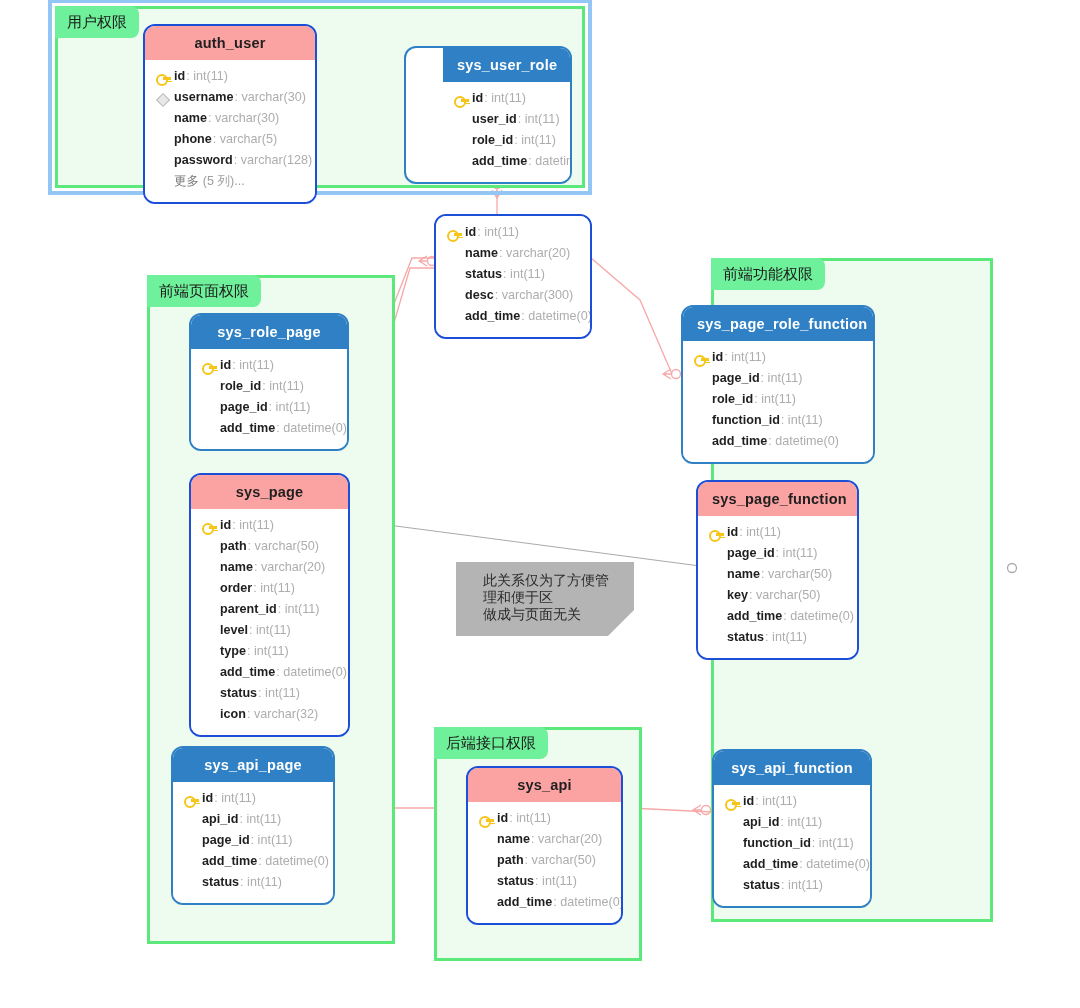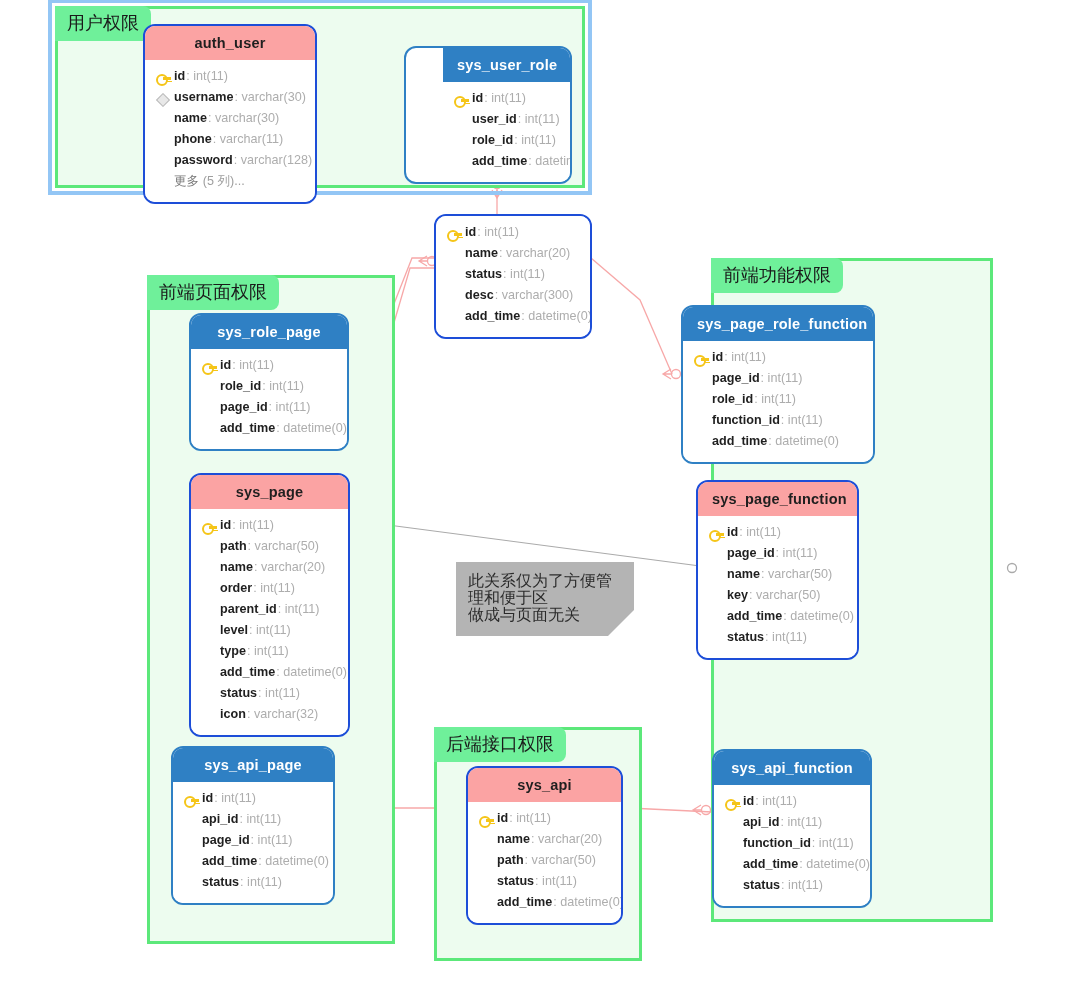--- a/index.html
+++ b/index.html
@@ -5,21 +5,21 @@
   html,body{margin:0;padding:0;background:#ffffff;}
   body{width:1080px;height:1008px;position:relative;overflow:hidden;
        font-family:"Liberation Sans","DejaVu Sans",sans-serif;}
 
   #canvas{position:absolute;inset:0;width:1080px;height:1008px;}
 
   
   .group{position:absolute;background:#edfcef;border:3px solid #5ce87a;box-sizing:border-box;}
   .group.selected{border-color:#5ce87a;outline:4px solid #93c6f5;outline-offset:3px;}
   .group-label{position:absolute;top:-3px;left:-3px;background:#6ff09a;color:#1a1a1a;
-       font-size:18px;line-height:1;padding:8px 12px 9px 12px;white-space:nowrap;
+       font-size:15px;line-height:1;padding:8px 12px 9px 12px;white-space:nowrap;
        border-radius:0 8px 8px 0;}
 
   
   .tbl{position:absolute;box-sizing:border-box;border-radius:12px;background:#ffffff;
        border:2px solid #1d4ed8;overflow:hidden;}
   .tbl.blue{border-color:#2f80c4;}
   .tbl .thead{font-weight:bold;font-size:14.5px;text-align:center;padding:9px 14px 9px 14px;
        color:#1f1f1f;background:#fba3a3;letter-spacing:.2px;}
   .tbl.blue .thead{background:#2f80c4;color:#ffffff;}
   .tbl .tbody{padding:6px 0 10px 0;background:#fff;}
@@ -31,22 +31,22 @@
   .ic.key::after{content:"";position:absolute;left:8px;top:7px;width:8px;height:3px;
        background:#f5c518;box-shadow:2px 3px 0 -1px #f5c518;}
   .ic.diamond::before{content:"";position:absolute;left:3px;top:4px;width:8px;height:8px;
        background:#e8e8e8;border:1.4px solid #b9b9b9;transform:rotate(45deg);}
   .cname{font-weight:bold;color:#1f1f1f;}
   .ctype{color:#adadad;font-weight:normal;margin-left:1px;}
   .more{color:#7a7a7a;font-weight:normal;}
   .more .cnt{color:#9e9e9e;}
 
   
-  .note{position:absolute;background:#b4b4b4;color:#2b2b2b;font-size:16px;
-        line-height:17px;padding:10px 14px 8px 12px;box-sizing:border-box;}
+  .note{position:absolute;background:#b4b4b4;color:#2b2b2b;font-size:14px;
+        line-height:17px;padding:10px 14px 8px 27px;box-sizing:border-box;}
   .note .fold{position:absolute;right:0;bottom:0;width:0;height:0;
         border-left:26px solid transparent;border-bottom:26px solid #ffffff;}
   .note p{margin:0;}
 </style>
 </head>
 <body>
 
 <svg id="canvas" viewBox="0 0 1080 1008" xmlns="http://www.w3.org/2000/svg">
   <defs>
     <g id="cf-r"></g>
@@ -130,21 +130,21 @@
         <span class="ctype">: varchar(30)</span>
       </div>
       <div class="row">
         <span class="ic"></span>
         <span class="cname">name</span>
         <span class="ctype">: varchar(30)</span>
       </div>
       <div class="row">
         <span class="ic"></span>
         <span class="cname">phone</span>
-        <span class="ctype">: varchar(11)</span>
+        <span class="ctype">: varchar(5)</span>
       </div>
       <div class="row">
         <span class="ic"></span>
         <span class="cname">password</span>
         <span class="ctype">: varchar(128)</span>
       </div>
       <div class="row">
         <span class="ic"></span>
         <span class="more">更多 <span class="cnt">(5 列)...</span></span>
       </div>

